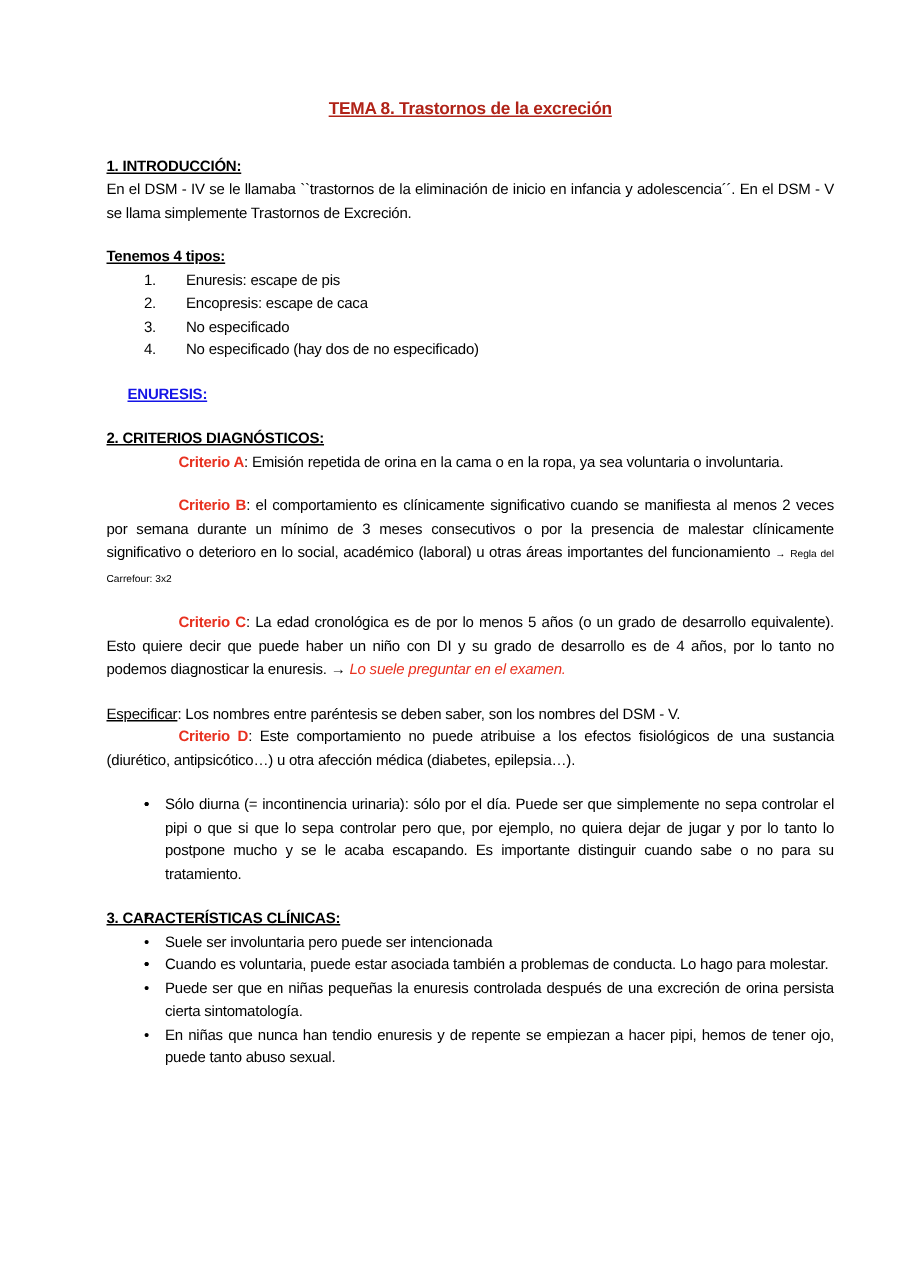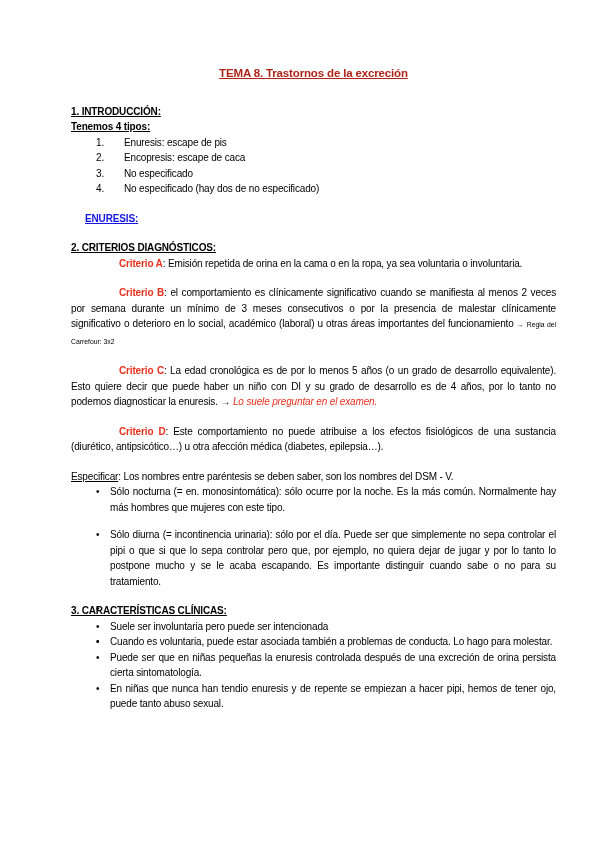--- a/index.html
+++ b/index.html
@@ -89,20 +89,21 @@
   .mb-sect { margin-bottom: 14px; }
 </style>
 </head>
 <body>
 
 <div class="page">
 
   <div class="title">TEMA 8. Trastornos de la excreción</div>
 
   <div class="heading">1. INTRODUCCIÓN:</div>
+  <p class="para">En el DSM - IV se le llamaba ``trastornos de la eliminación de inicio en infancia y adolescencia´´. En el DSM - V se llama simplemente Trastornos de Excreción.</p>
 
   <div class="heading">Tenemos 4 tipos:</div>
   <div class="olist">
     <div class="li">
       <span class="num">1.</span>
       <span>Enuresis: escape de pis</span>
     </div>
     <div class="li">
       <span class="num">2.</span>
       <span>Encopresis: escape de caca</span>
@@ -126,28 +127,27 @@
   <p class="para"><span class="crit-label">Criterio A</span><span>: Emisión repetida de orina en la cama o en la ropa, ya sea voluntaria o involuntaria.</span></p>
 
   <p class="para"><span class="crit-label">Criterio B</span><span>: el comportamiento es clínicamente significativo cuando se manifiesta al menos 2 veces por semana durante un mínimo de 3 meses consecutivos o por la presencia de malestar clínicamente significativo o deterioro en lo social, académico (laboral) u otras áreas importantes del funcionamiento</span>
     <span class="arrow small-note">→</span>
     <span class="small-note">Regla del Carrefour: 3x2</span></p>
 
   <p class="para"><span class="crit-label">Criterio C</span><span>: La edad cronológica es de por lo menos 5 años (o un grado de desarrollo equivalente). Esto quiere decir que puede haber un niño con DI y su grado de desarrollo es de 4 años, por lo tanto no podemos diagnosticar la enuresis.</span>
     <span class="arrow">→</span>
     <span class="red-note">Lo suele preguntar en el examen.</span></p>
 
+  <p class="para tight"><span class="especificar-lead">Especificar</span><span>: Los nombres entre paréntesis se deben saber, son los nombres del DSM - V.</span></p>
+
   <p class="para"><span class="crit-label">Criterio D</span><span>: Este comportamiento no puede atribuise a los efectos fisiológicos de una sustancia (diurético, antipsicótico…) u otra afección médica (diabetes, epilepsia…).</span></p>
-
-  <p class="para tight"><span class="especificar-lead">Especificar</span><span>: Los nombres entre paréntesis se deben saber, son los nombres del DSM - V.</span></p>
 
   <div class="blist spaced mb-sect">
     <div class="li">
       <span class="marker">•</span>
-      <span>Sólo nocturna (= en. monosintomática): sólo ocurre por la noche. Es la más común. Normalmente hay más hombres que mujeres con este tipo.</span>
     </div>
     <div class="li">
       <span class="marker">•</span>
       <span>Sólo diurna (= incontinencia urinaria): sólo por el día. Puede ser que simplemente no sepa controlar el pipi o que si que lo sepa controlar pero que, por ejemplo, no quiera dejar de jugar y por lo tanto lo postpone mucho y se le acaba escapando. Es importante distinguir cuando sabe o no para su tratamiento.</span>
     </div>
     <div class="li">
       <span class="marker">•</span>
     </div>
   </div>
 

